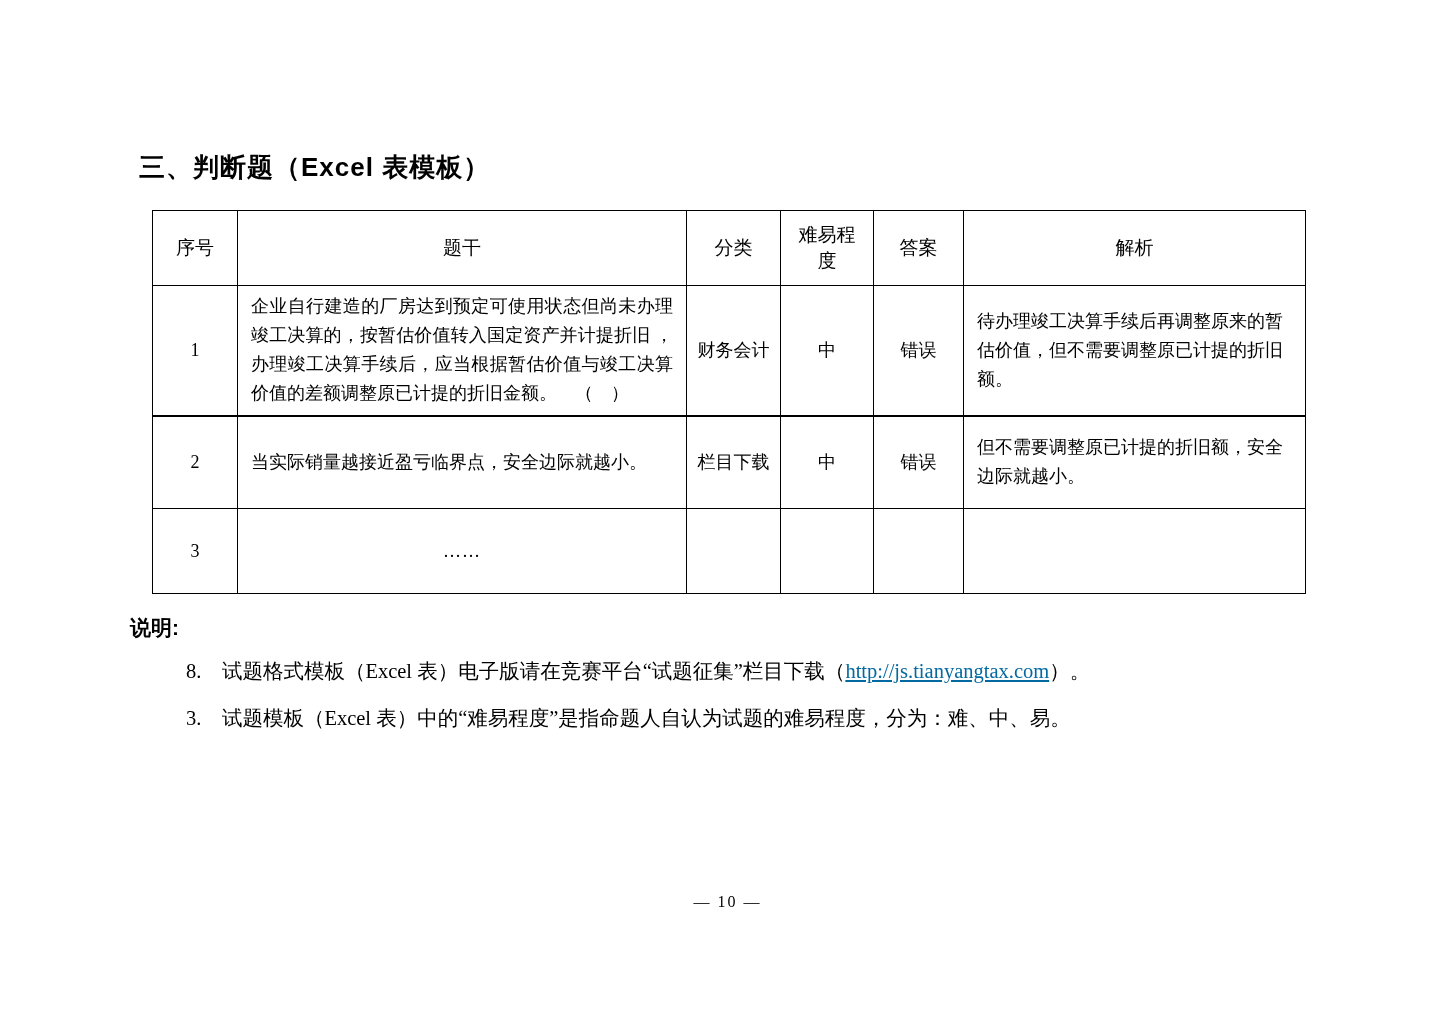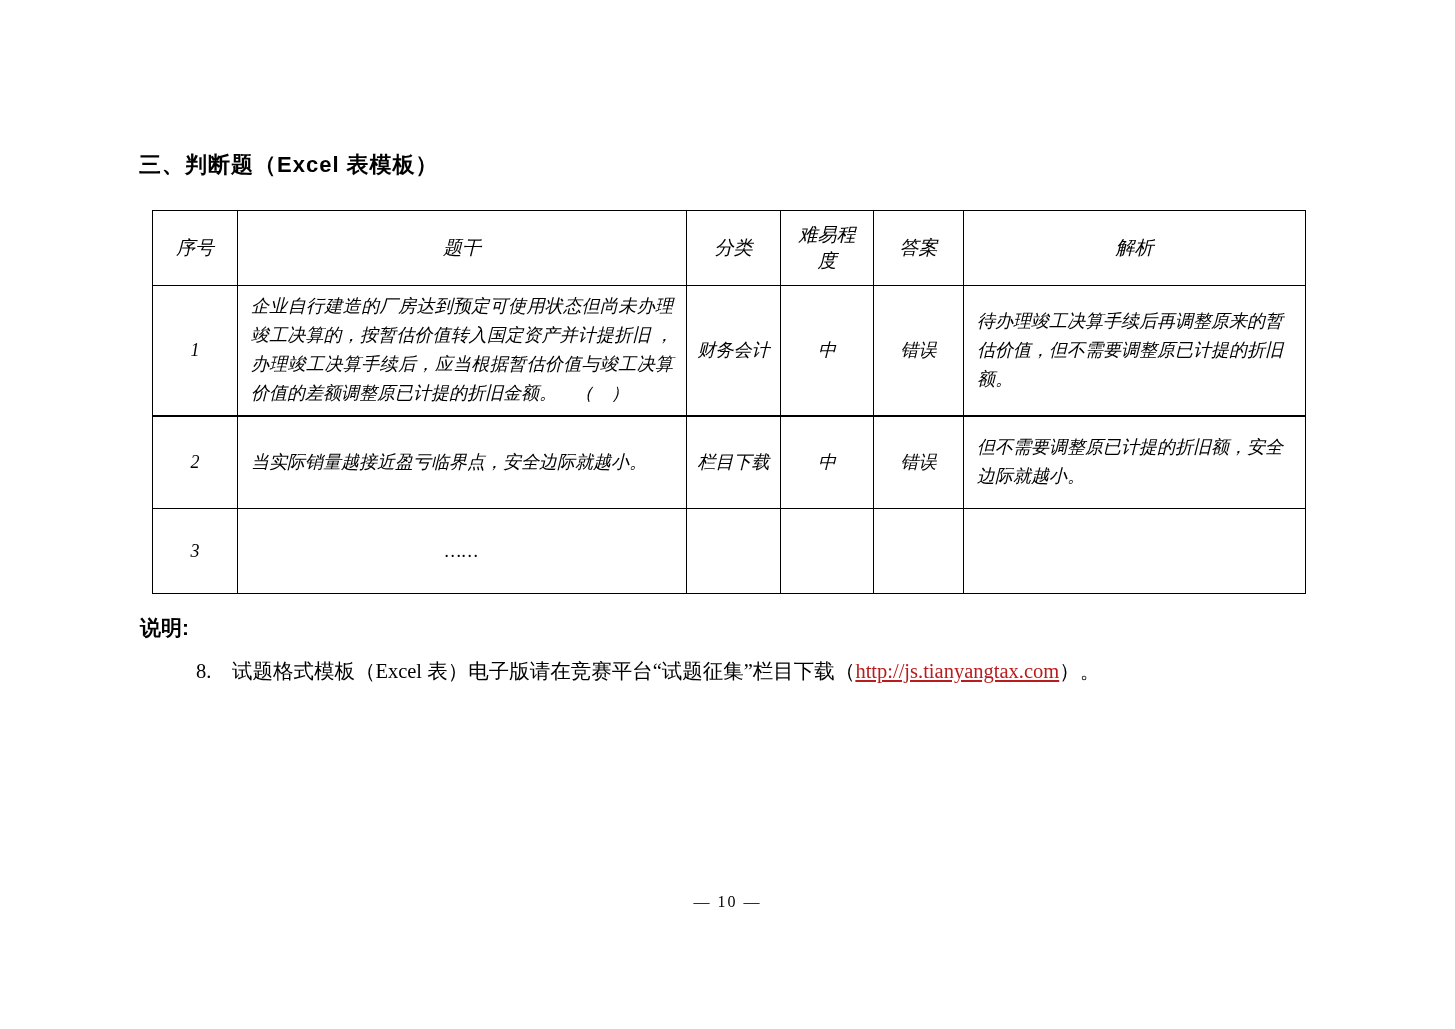--- a/index.html
+++ b/index.html
@@ -11,33 +11,32 @@
     background: #ffffff;
     color: #000000;
     font-family: "Liberation Serif", "DejaVu Serif", serif;
     overflow: hidden;
   }
   .doc-title {
     position: absolute;
     left: 139px;
     top: 150px;
     font-family: "Liberation Sans", "DejaVu Sans", sans-serif;
-    font-size: 22px;
+    font-size: 26px;
     font-weight: bold;
     letter-spacing: 1px;
     white-space: nowrap;
   }
   table.qtable {
     position: absolute;
     left: 152px;
     top: 210px;
     border-collapse: collapse;
     table-layout: fixed;
     width: 1153px;
-    font-style: italic;
   }
   .qtable th, .qtable td {
     border: 1.5px solid #000000;
     font-weight: normal;
     font-size: 18px;
     vertical-align: middle;
     text-align: center;
     padding: 4px 8px;
     overflow: hidden;
   }
@@ -52,38 +51,38 @@
     line-height: 29px;
   }
   td.c-stem.center { text-align: center; letter-spacing: 1px; }
   td.c-analysis {
     text-align: left;
     padding: 6px 13px;
     line-height: 29px;
   }
   .notes {
     position: absolute;
-    left: 140px;
+    left: 130px;
     top: 608px;
     width: 1196px;
   }
   .notes-label {
     font-family: "Liberation Sans", "DejaVu Sans", sans-serif;
     font-size: 21px;
     font-weight: bold;
     line-height: 40px;
   }
   .note {
     font-size: 20.5px;
     line-height: 47px;
     text-align: justify;
     text-indent: 56px;
   }
   .note .url-link {
-    color: #b91c1c;
+    color: #0369a1;
     text-decoration: underline;
     font-family: "Liberation Serif", "DejaVu Serif", serif;
     cursor: pointer;
   }
   .page-footer {
     position: absolute;
     left: 0;
     top: 893px;
     width: 100%;
     text-align: center;
@@ -141,17 +140,18 @@
         <td class="c-difficulty"></td>
         <td class="c-answer"></td>
         <td class="c-analysis"></td>
       </tr>
     </tbody>
   </table>
 
   <div class="notes">
     <div class="notes-label">说明:</div>
     <p class="note"><span>8.　试题格式模板（Excel 表）电子版请在竞赛平台“试题征集”栏目下载（</span><a class="url-link">http://js.tianyangtax.com</a><span>）。</span></p>
+    <p class="note">3.　试题模板（Excel 表）中的“难易程度”是指命题人自认为试题的难易程度，分为：难、中、易。</p>
   </div>
 
   <div class="page-footer">—  10  —</div>
 
 </div>
 
 </body></html>

